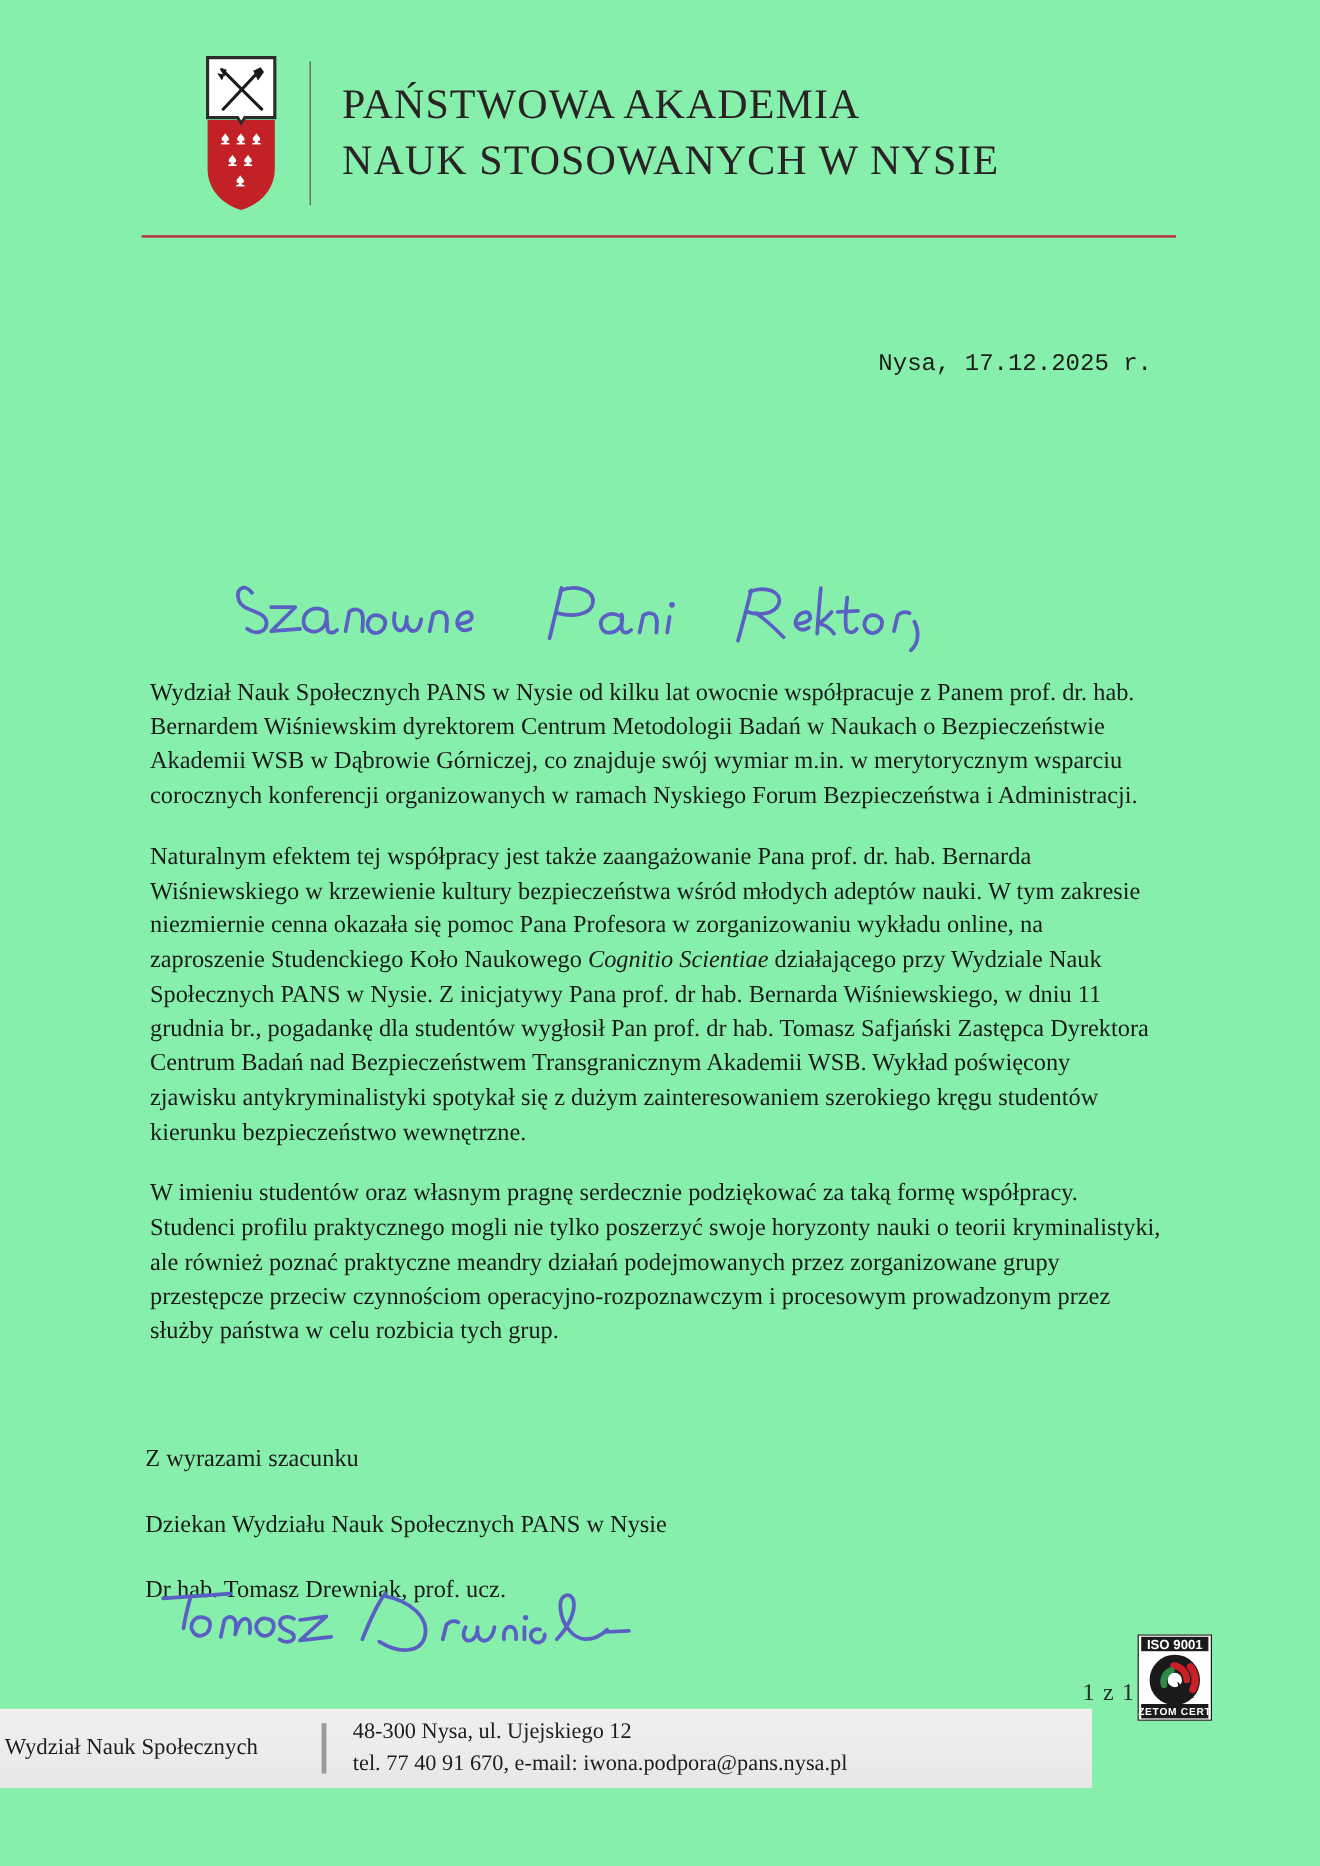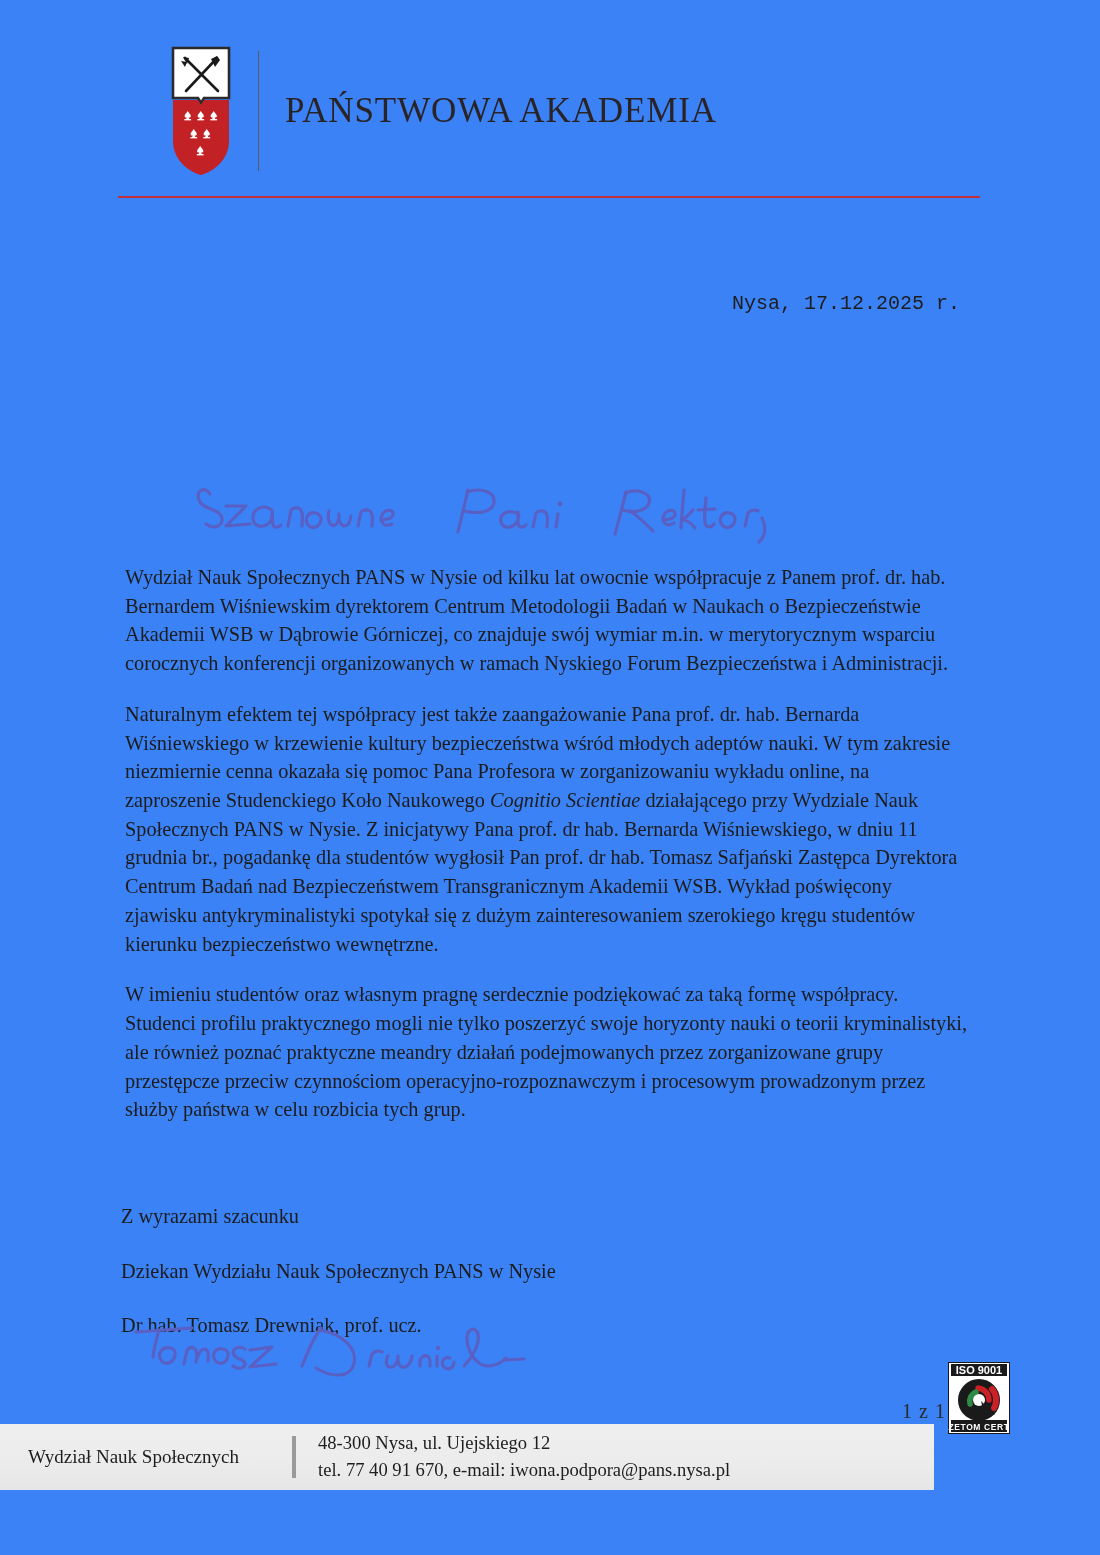--- a/index.html
+++ b/index.html
@@ -13,21 +13,21 @@
     height: 1555px;
     position: relative;
     overflow: hidden;
     font-family: "Liberation Serif", "DejaVu Serif", serif;
     color: #1d1d1d;
   }
 
   .page {
     position: absolute;
     inset: 0;
-    background: #3b82f6;
+    background: #86efac;
   }
 
   
   .letterhead {
     position: absolute;
     left: 170px;
     top: 36px;
     width: 790px;
     height: 150px;
     display: flex;
@@ -192,21 +192,20 @@
   
   .footer-bar {
     position: absolute;
     left: 0;
     top: 1424px;
     width: 910px;
     height: 66px;
     background: linear-gradient(180deg, #efefef 0%, #ececec 55%, #e6e6e6 100%);
     display: flex;
     align-items: center;
-    padding-left: 24px;
   }
   .footer-dept {
     font-size: 19px;
     color: #1d1d1d;
     margin-left: -4px;
     padding-left: 8px;
     width: 248px;
     white-space: nowrap;
     overflow: hidden;
   }
@@ -275,20 +274,21 @@
             <rect x="0.5" y="13" width="11" height="2.1"></rect>
           </g>
         </g>
       </svg>
     </div>
 
     <div class="crest-divider"></div>
 
     <div class="univ-name">
       <span class="ln">PAŃSTWOWA AKADEMIA</span>
+      <span class="ln">NAUK STOSOWANYCH W NYSIE</span>
     </div>
   </div>
 
   <div class="red-rule"></div>
 
 
   <div class="date-line">Nysa, 17.12.2025 r.</div>
 
 
   <div class="salutation-hand">

